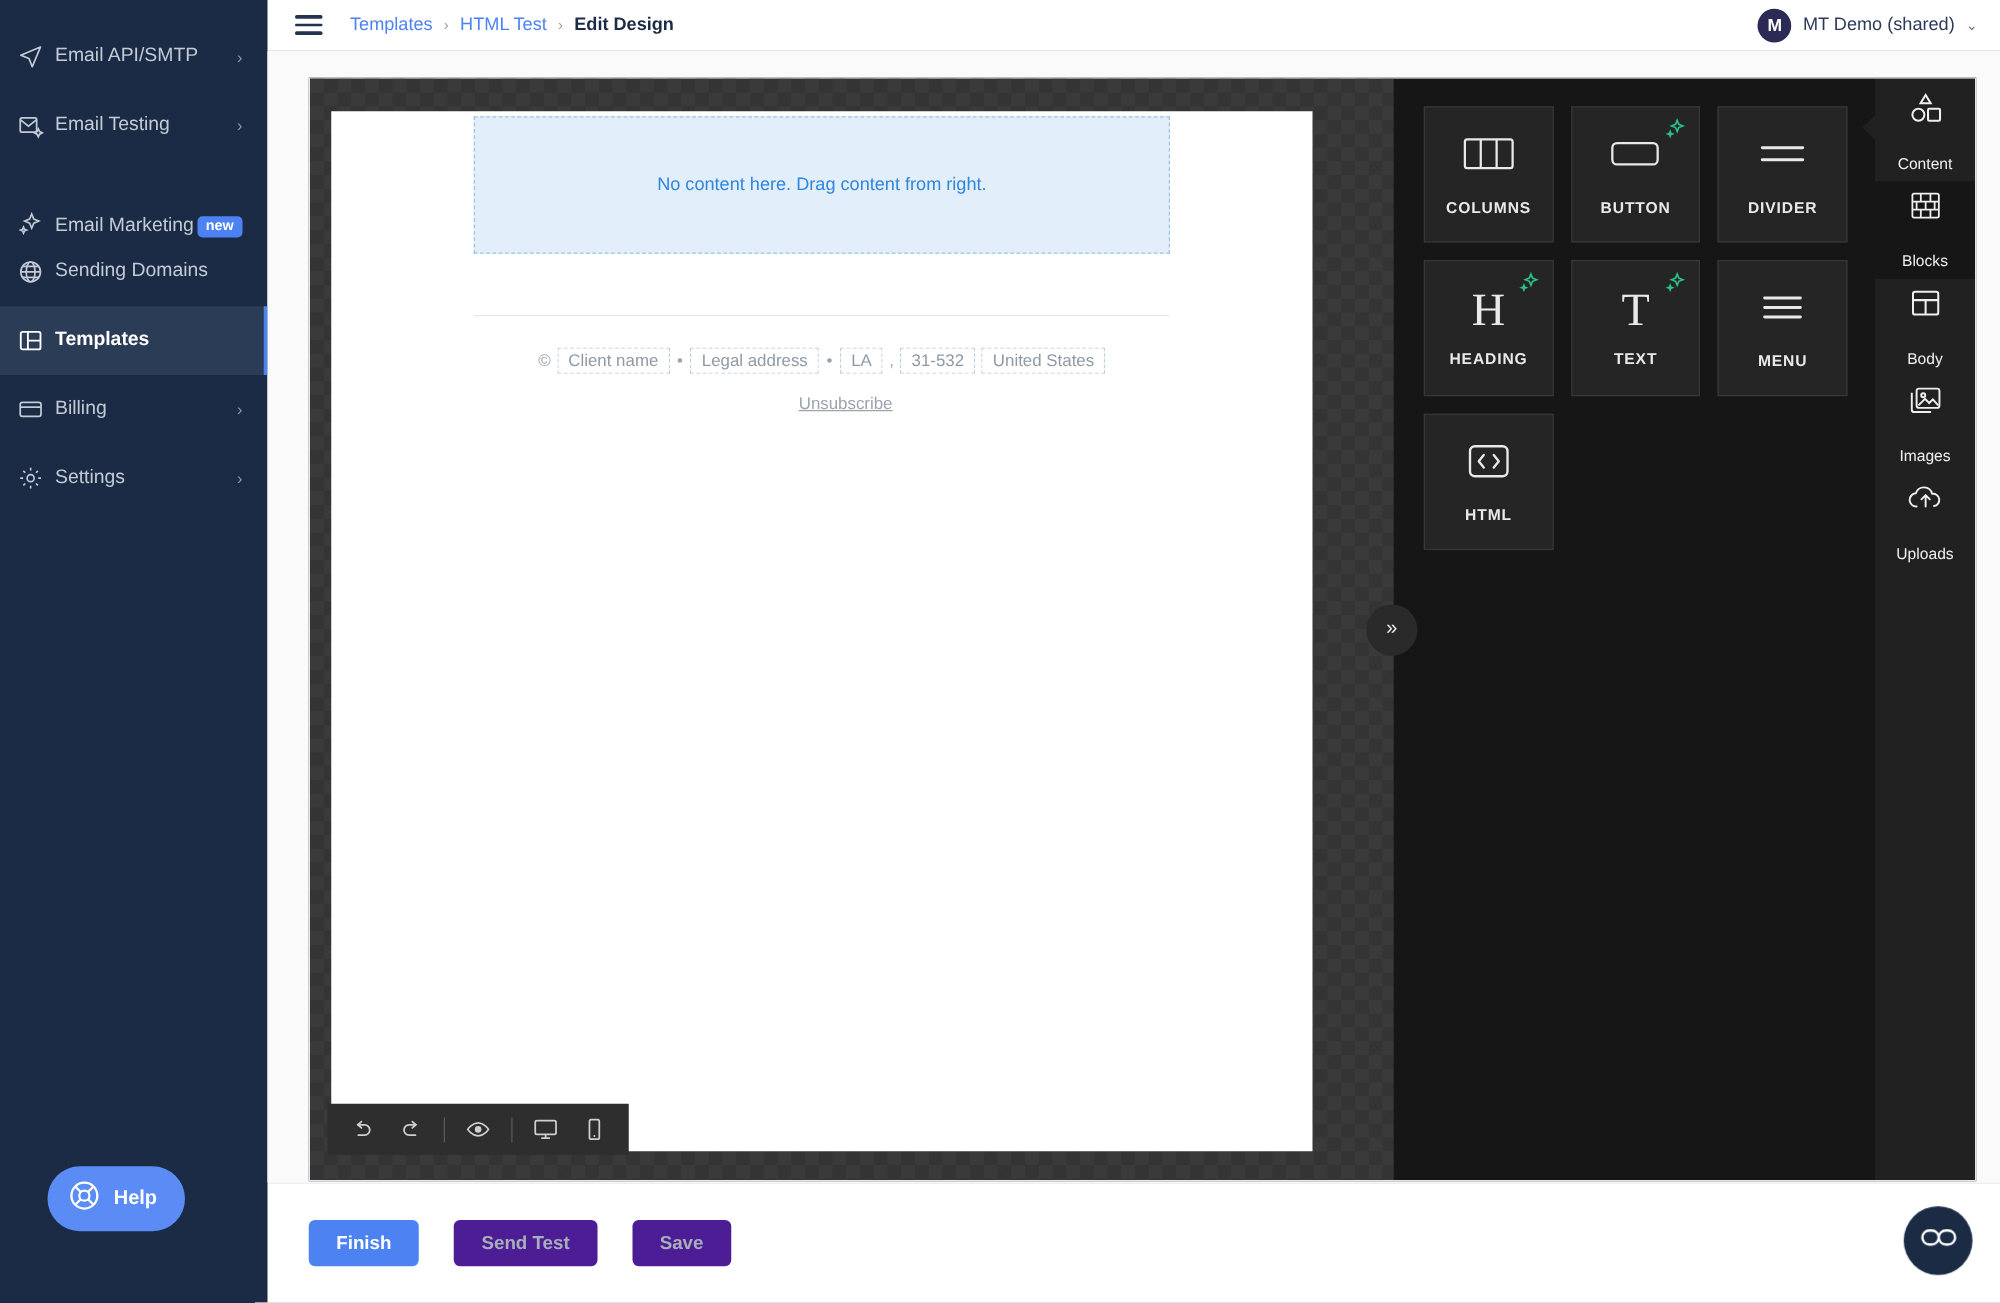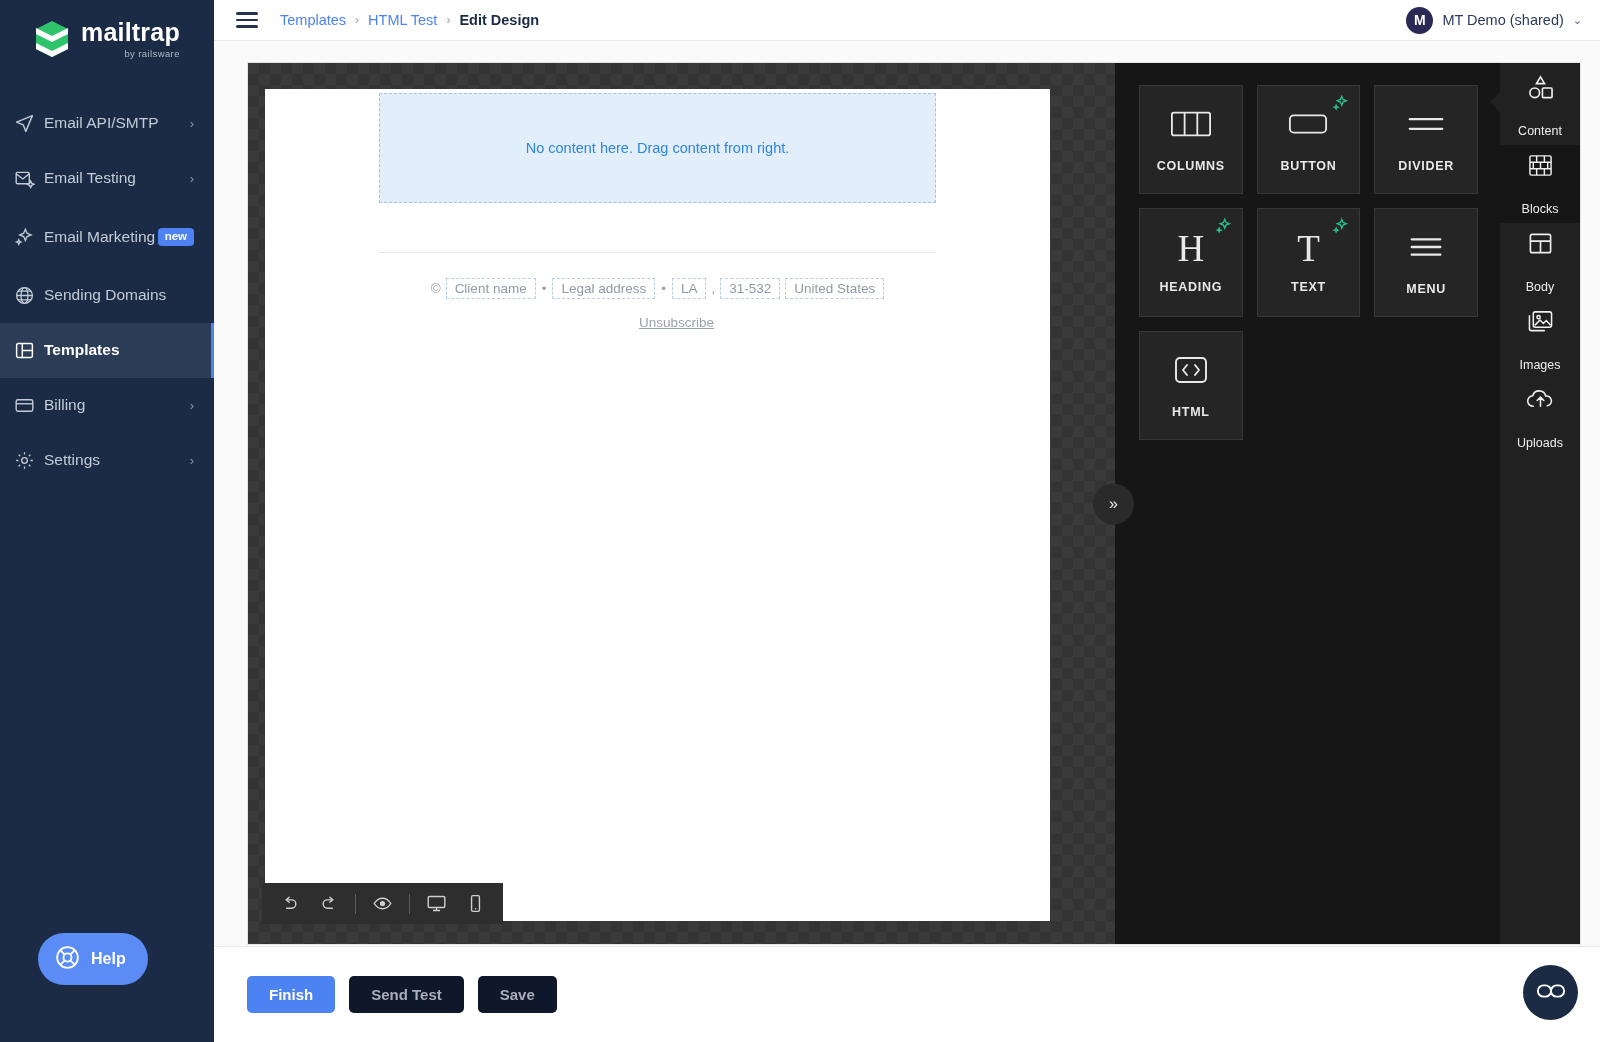--- a/index.html
+++ b/index.html
@@ -27,21 +27,21 @@
     padding: 0 20px 0 14px; color: #c3cbd6; font-size: 15.5px;
     position: relative; cursor: pointer;
   }
   .nav-item .ico { width: 30px; flex: 0 0 30px; display: flex; align-items: center; justify-content: flex-start; }
   .nav-item .lbl { flex: 1; line-height: 1.18; }
   .nav-item .chev { color: #8d98a8; font-size: 13px; }
   .nav-item.active { background: #2b3c57; color: #fff; font-weight: 700; }
   .nav-item.active::after {
     content: ""; position: absolute; right: 0; top: 0; bottom: 0; width: 3px; background: #4d82f3;
   }
-  .nav-item.two-line { height: 62px; }
+  .nav-item.two-line { height: 62px; align-items: flex-end; }
   .badge-new {
     background: #4d82f3; color: #fff; font-size: 11.5px; font-weight: 700;
     border-radius: 4px; padding: 3px 7px; line-height: 1;
   }
 
   .help-btn {
     position: absolute; left: 38px; bottom: 57px;
     background: #5b8cf5; color: #fff; border-radius: 26px;
     height: 52px; display: flex; align-items: center; padding: 0 22px 0 16px;
     font-size: 16px; font-weight: 700; cursor: pointer; gap: 10px;
@@ -151,52 +151,39 @@
   .rail-label { color: #efefef; font-size: 12.5px; }
   .rail-notch {
     position: absolute; left: -10px; top: 24px; width: 0; height: 0;
     border-top: 11px solid transparent; border-bottom: 11px solid transparent;
     border-right: 11px solid #212121;
   }
 
   
   .bottombar {
     height: 96px; background: #fff; border-top: 1px solid #e9eaee;
-    display: flex; align-items: center; padding-left: 33px; gap: 14px; flex: 0 0 96px;
+    display: flex; align-items: center; padding-left: 33px; gap: 28px; flex: 0 0 96px;
   }
   .btn { height: 37px; border-radius: 5px; font-size: 15px; font-weight: 700; padding: 0 22px;
          display: flex; align-items: center; justify-content: center; cursor: pointer; border: none; }
   .btn-primary { background: #4d82f3; color: #fff; }
-  .btn-disabled { background: #0f172a; color: #a8afba; cursor: default; }
+  .btn-disabled { background: #4c1d95; color: #a8afba; cursor: default; }
 
   .widget-bubble {
     position: fixed; right: 22px; bottom: 22px; width: 55px; height: 55px;
     border-radius: 50%; background: #1c2b44; color: #fff;
     display: flex; align-items: center; justify-content: center; cursor: pointer;
   }
 </style>
 </head>
 <body>
 
 <div class="app">
 
   <aside class="sidebar">
-    <div class="logo-wrap">
-      <span class="logo-mark">
-        <svg width="40" height="40" viewBox="0 0 40 40">
-          <path d="M4 10 L20 2 L36 10 L36 30 L20 38 L4 30 Z" fill="#2ec46c"></path>
-          <path d="M4 9 L20 17 L36 9 L36 15 L20 23 L4 15 Z" fill="#ffffff"></path>
-          <path d="M4 24 L20 32 L36 24 L36 30 L20 38 L4 30 Z" fill="#ffffff"></path>
-        </svg>
-      </span>
-      <span class="logo-text-block">
-        <span class="logo-word">mailtrap</span>
-        <span class="logo-sub" style="display:block">by railsware</span>
-      </span>
-    </div>
 
     <nav class="nav">
 
 
       <div class="nav-item">
         <span class="ico">
           <svg width="21" height="21" viewBox="0 0 24 24" fill="none" stroke="#c3cbd6" stroke-width="1.6" stroke-linejoin="round">
             <path d="M21 3 L3 10.5 L10.5 13.5 L13.5 21 Z"></path>
           </svg>
         </span>

